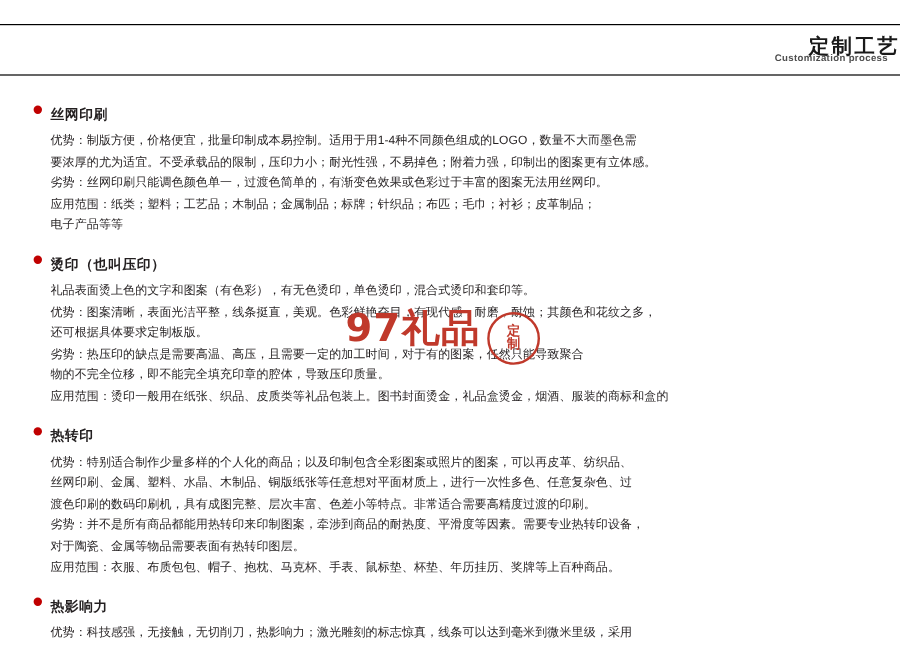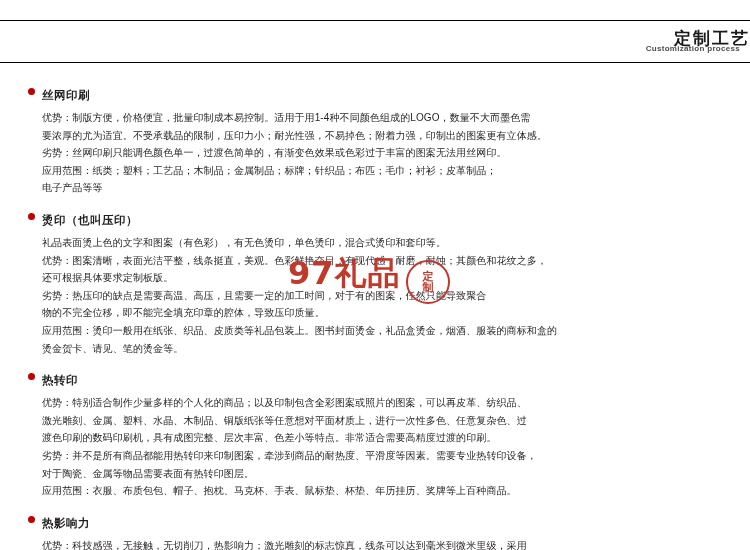--- a/index.html
+++ b/index.html
@@ -163,30 +163,29 @@
       <div class="sec-head">
         <span class="bullet"></span>
         <span class="sec-title">烫印（也叫压印）</span>
       </div>
       <p class="para">礼品表面烫上色的文字和图案（有色彩），有无色烫印，单色烫印，混合式烫印和套印等。</p>
       <p class="para">优势：图案清晰，表面光洁平整，线条挺直，美观。色彩鲜艳夺目，有现代感；耐磨，耐蚀；其颜色和花纹之多，</p>
       <p class="para">还可根据具体要求定制板版。</p>
       <p class="para">劣势：热压印的缺点是需要高温、高压，且需要一定的加工时间，对于有的图案，任然只能导致聚合</p>
       <p class="para">物的不完全位移，即不能完全填充印章的腔体，导致压印质量。</p>
       <p class="para">应用范围：烫印一般用在纸张、织品、皮质类等礼品包装上。图书封面烫金，礼品盒烫金，烟酒、服装的商标和盒的</p>
-      <p class="para">烫金贺卡、请见、笔的烫金等。</p>
     </div>
 
     <div class="section">
       <div class="sec-head">
         <span class="bullet"></span>
         <span class="sec-title">热转印</span>
       </div>
       <p class="para">优势：特别适合制作少量多样的个人化的商品；以及印制包含全彩图案或照片的图案，可以再皮革、纺织品、</p>
-      <p class="para">激光雕刻、金属、塑料、水晶、木制品、铜版纸张等任意想对平面材质上，进行一次性多色、任意复杂色、过</p>
+      <p class="para">丝网印刷、金属、塑料、水晶、木制品、铜版纸张等任意想对平面材质上，进行一次性多色、任意复杂色、过</p>
       <p class="para">渡色印刷的数码印刷机，具有成图完整、层次丰富、色差小等特点。非常适合需要高精度过渡的印刷。</p>
       <p class="para">劣势：并不是所有商品都能用热转印来印制图案，牵涉到商品的耐热度、平滑度等因素。需要专业热转印设备，</p>
       <p class="para">对于陶瓷、金属等物品需要表面有热转印图层。</p>
       <p class="para">应用范围：衣服、布质包包、帽子、抱枕、马克杯、手表、鼠标垫、杯垫、年历挂历、奖牌等上百种商品。</p>
     </div>
 
     <div class="section">
       <div class="sec-head">
         <span class="bullet"></span>
         <span class="sec-title">热影响力</span>

